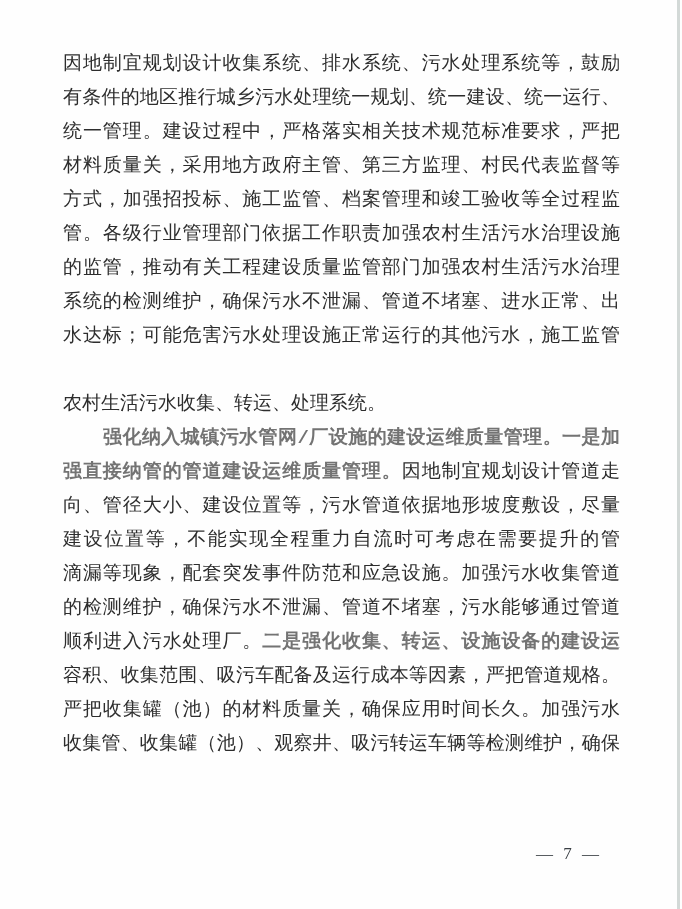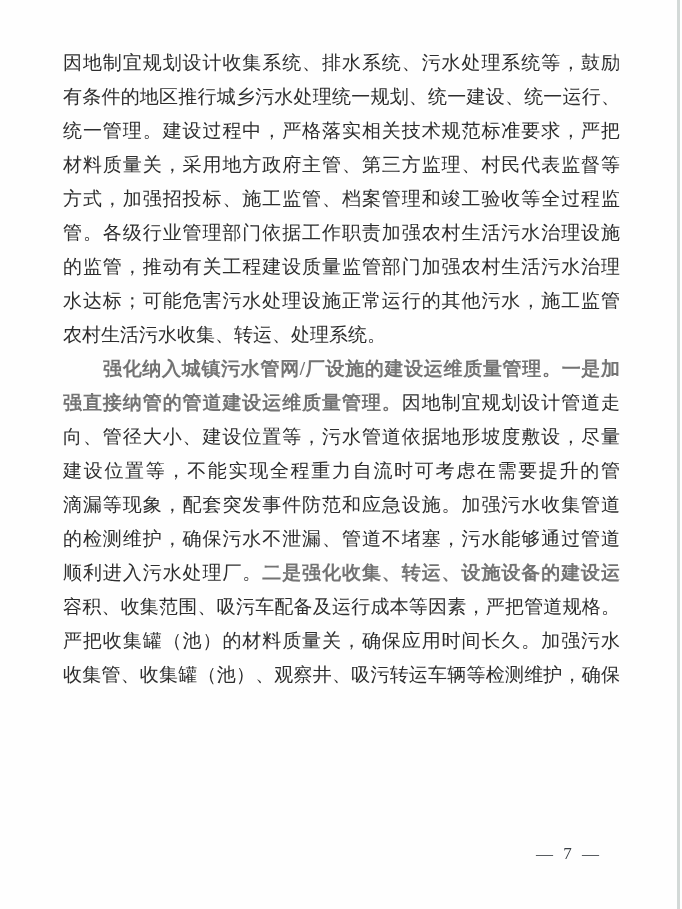--- a/index.html
+++ b/index.html
@@ -40,25 +40,26 @@
   .line {
     text-align: justify;
     text-align-last: justify;
     text-justify: inter-character;
     white-space: normal;
     height: 34px;
     overflow: hidden;
   }
   .line.no-fill {
     text-align-last: left;
+    margin-top: 34px;
   }
   .line.indent {
     text-indent: 40px;
   }
-  .seg { color: #2d2d2d; }
+  .seg { color: #2d2d2d; font-family: Liberation Mono, monospace; }
   .seg.bold {
     font-weight: 700;
     color: #737373;
   }
   .page-number {
     position: absolute;
     top: 844px;
     right: 80px;
     font-size: 17px;
     color: #3a3f44;
@@ -71,20 +72,21 @@
 <div class="page">
   <div class="text-block">
       <div class="para">
         <div class="line"><span class="seg">因地制宜规划设计收集系统、排水系统、污水处理系统等，鼓励</span></div>
         <div class="line"><span class="seg">有条件的地区推行城乡污水处理统一规划、统一建设、统一运行、</span></div>
         <div class="line"><span class="seg">统一管理。建设过程中，严格落实相关技术规范标准要求，严把</span></div>
         <div class="line"><span class="seg">材料质量关，采用地方政府主管、第三方监理、村民代表监督等</span></div>
         <div class="line"><span class="seg">方式，加强招投标、施工监管、档案管理和竣工验收等全过程监</span></div>
         <div class="line"><span class="seg">管。各级行业管理部门依据工作职责加强农村生活污水治理设施</span></div>
         <div class="line"><span class="seg">的监管，推动有关工程建设质量监管部门加强农村生活污水治理</span></div>
+        <div class="line"><span class="seg">系统的检测维护，确保污水不泄漏、管道不堵塞、进水正常、出</span></div>
         <div class="line"><span class="seg">水达标；可能危害污水处理设施正常运行的其他污水，施工监管</span></div>
         <div class="line no-fill"><span class="seg">农村生活污水收集、转运、处理系统。</span></div>
       </div>
       <div class="para">
         <div class="line indent"><span class="seg bold">强化纳入城镇污水管网/厂设施的建设运维质量管理。一是加</span></div>
         <div class="line"><span class="seg bold">强直接纳管的管道建设运维质量管理。</span><span class="seg">因地制宜规划设计管道走</span></div>
         <div class="line"><span class="seg">向、管径大小、建设位置等，污水管道依据地形坡度敷设，尽量</span></div>
         <div class="line"><span class="seg">建设位置等，不能实现全程重力自流时可考虑在需要提升的管</span></div>
         <div class="line"><span class="seg">滴漏等现象，配套突发事件防范和应急设施。加强污水收集管道</span></div>
         <div class="line"><span class="seg">的检测维护，确保污水不泄漏、管道不堵塞，污水能够通过管道</span></div>

